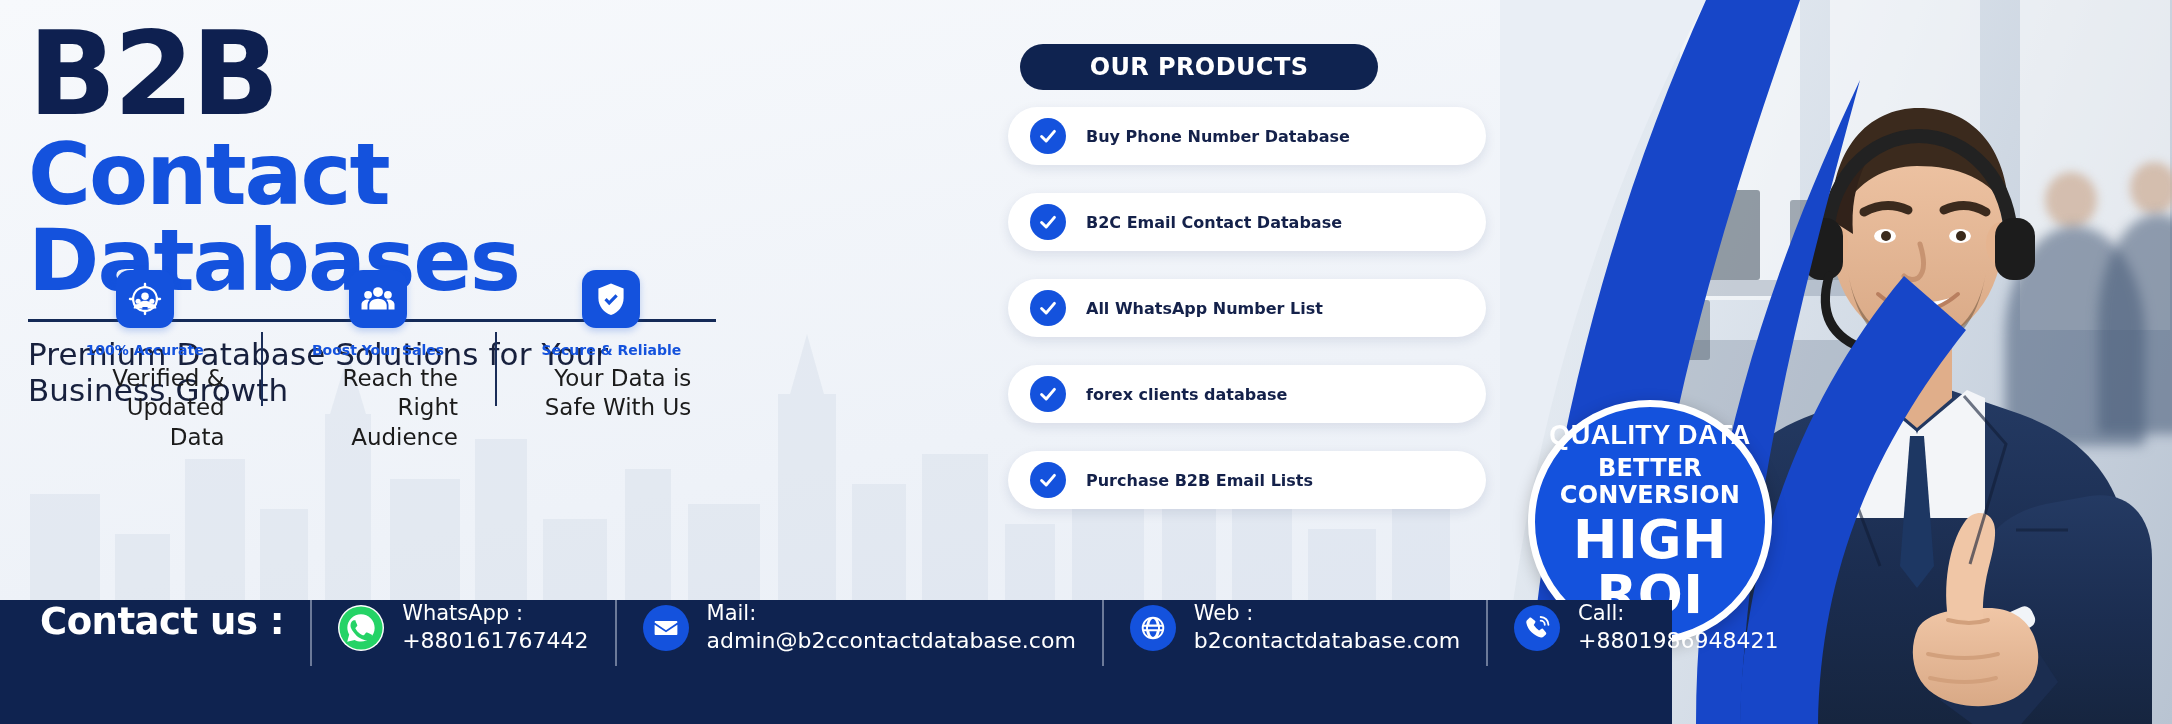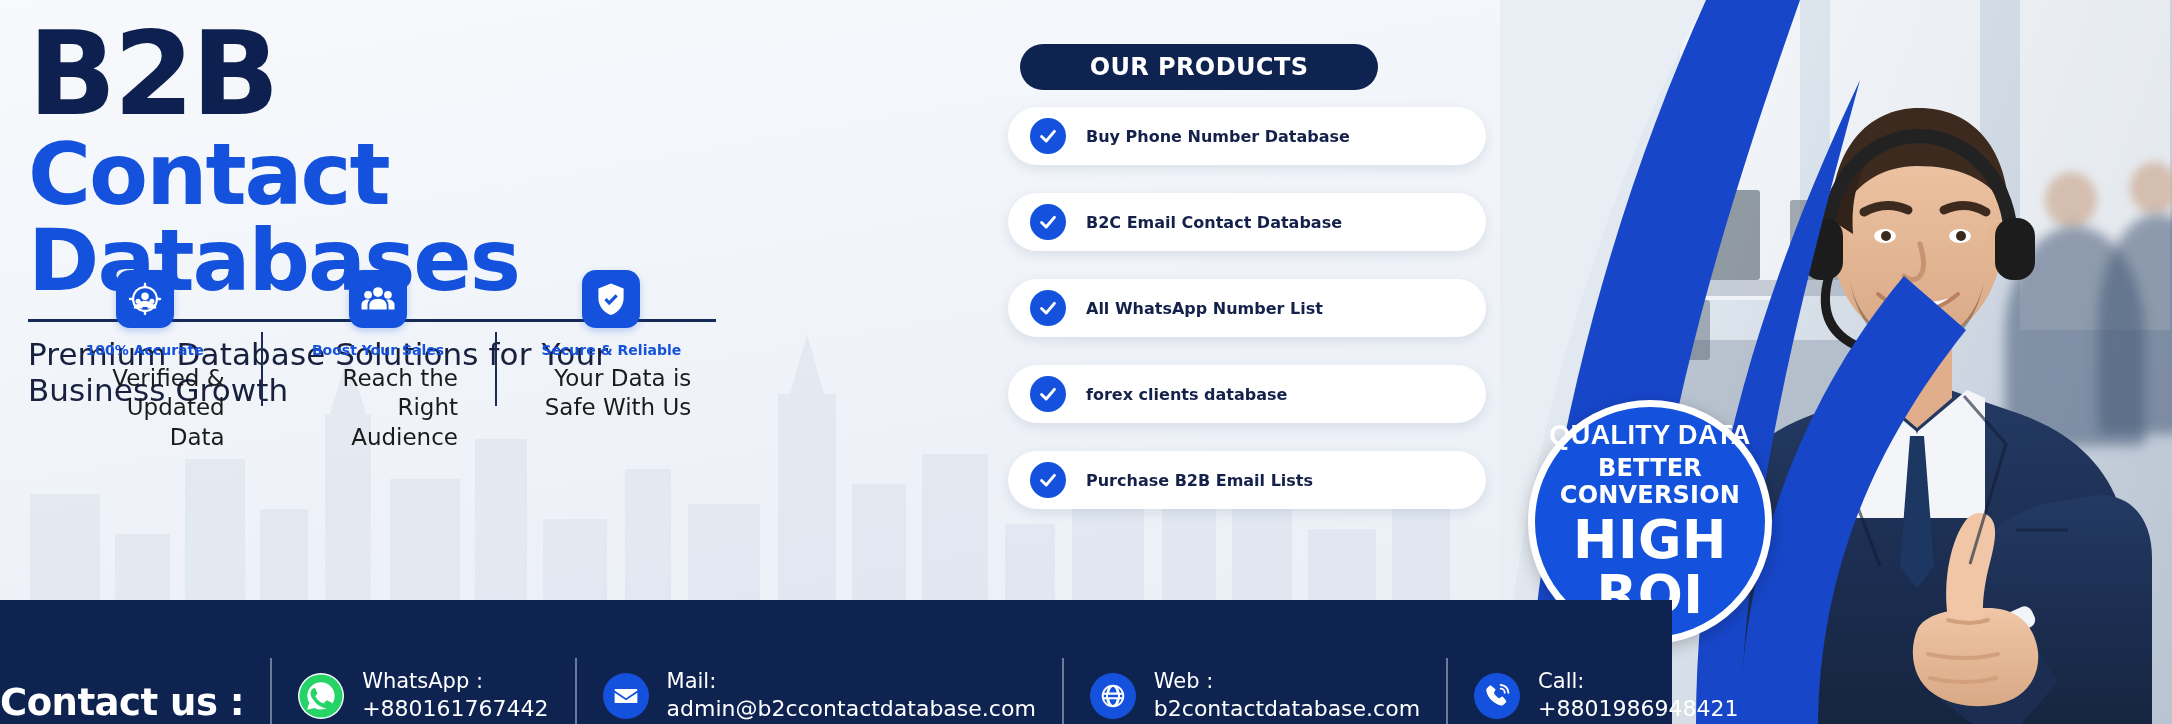--- a/index.html
+++ b/index.html
@@ -206,21 +206,22 @@
   .roi-l3{
     font-family:"DejaVu Sans", sans-serif; font-weight:bold;
     font-size:53px; letter-spacing:.5px; line-height:1.05; margin-top:2px;
   }
 
   
   .footer{
     position:absolute; left:0; bottom:0;
     width:1672px; height:124px;
     background:#0f2350;
-    display:flex; align-items:flex-end;
+    display:flex; align-items:flex-start;
+    padding-left:40px;
     z-index:5;
   }
   .footer-title{
     font-family:"DejaVu Sans", sans-serif;
     font-weight:bold;
     font-size:37px;
     color:#ffffff;
     letter-spacing:-.5px;
     white-space:nowrap;
   }

